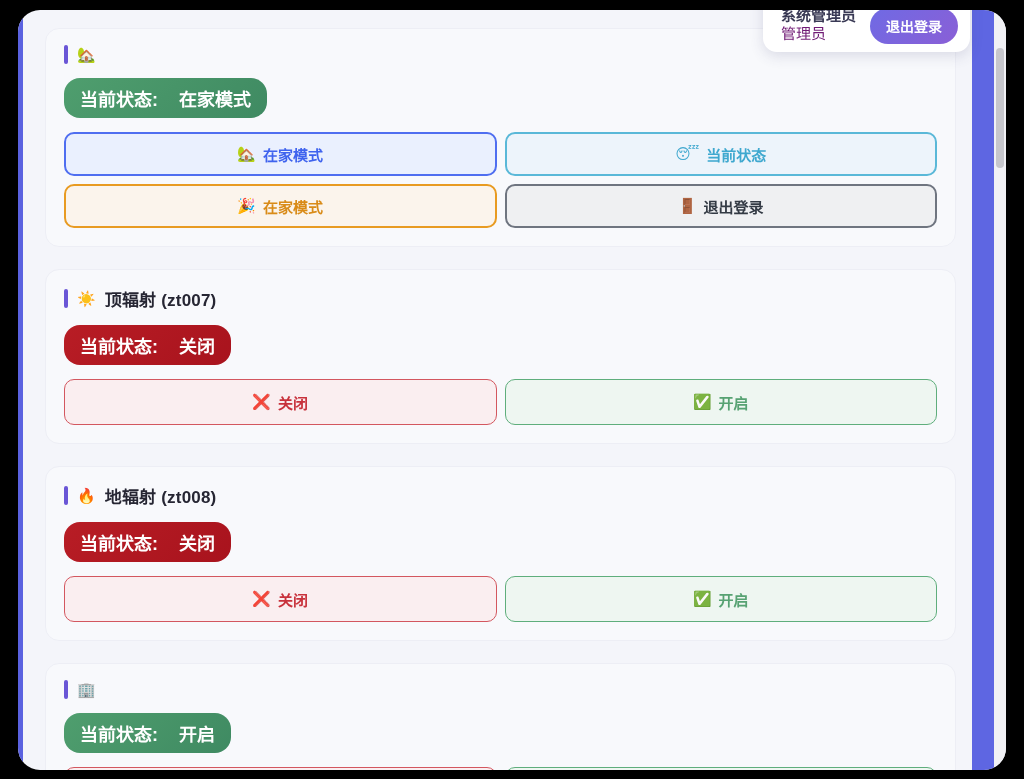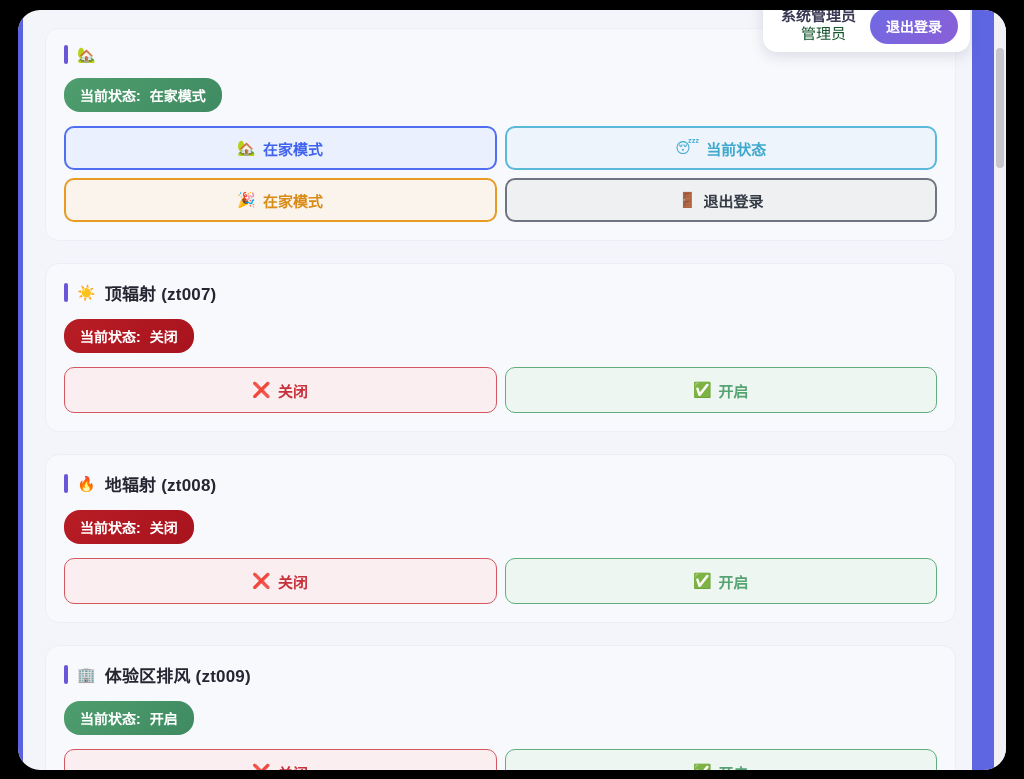--- a/index.html
+++ b/index.html
@@ -94,23 +94,22 @@
     line-height: 1.25;
   }
   #user-name {
     font-size: 15px;
     font-weight: 700;
     color: #3a3a55;
     white-space: nowrap;
   }
   #user-role {
     font-size: 15px;
-    color: #14532d;
-    white-space: nowrap;
-    margin-left: 20px;
+    color: #701a75;
+    white-space: nowrap;
   }
   #logout-button {
     border: none;
     cursor: pointer;
     color: #ffffff;
     font-size: 14px;
     font-weight: 700;
     padding: 8px 16px;
     border-radius: 18px;
     background: linear-gradient(135deg, #6f6ae4 0%, #8a5fd6 100%);
@@ -155,24 +154,24 @@
     font-size: 17px;
     font-weight: 700;
     color: #262633;
     letter-spacing: .2px;
     white-space: nowrap;
   }
 
   .status-badge {
     display: inline-flex;
     align-items: center;
-    gap: 9px;
+    gap: 21px;
     border-radius: 16px;
     padding: 7px 16px;
-    font-size: 14px;
+    font-size: 18px;
     font-weight: 700;
     color: #ffffff;
     margin-bottom: 14px;
   }
   .status-badge.on  { background: linear-gradient(135deg, #4f9e6e 0%, #3f8a62 100%); }
   .status-badge.off { background: linear-gradient(135deg, #b81d25 0%, #a8131d 100%); }
   .status-badge .sv { font-weight: 700; }
 
   .btn-grid {
     display: grid;
@@ -284,21 +283,20 @@
                 <span>关闭</span>
               </button>
               <button class="opt-btn v-on">
                 <span class="e">✅</span>
                 <span>开启</span>
               </button>
             </div></div>
           <div class="card"><div class="card-header">
               <span class="accent-bar"></span>
               <span class="card-emoji">🏢</span>
-              <span class="card-title">体验区排风 (zt009)</span>
             </div><div class="status-badge on">
               <span>当前状态:</span>
               <span class="sv">开启</span>
             </div><div class="btn-grid">
               <button class="opt-btn v-off">
                 <span class="e">❌</span>
                 <span>关闭</span>
               </button>
               <button class="opt-btn v-on">
                 <span class="e">✅</span>

